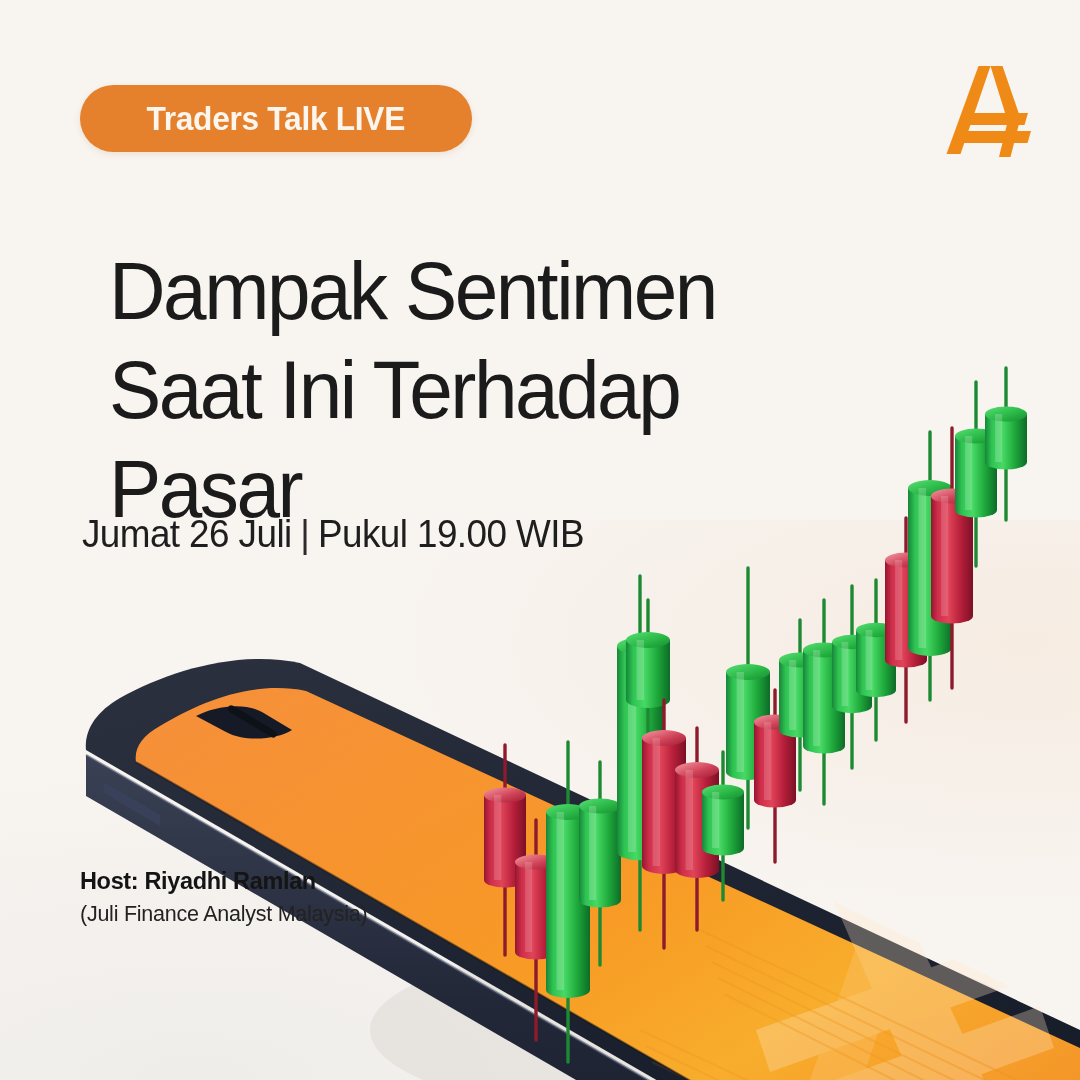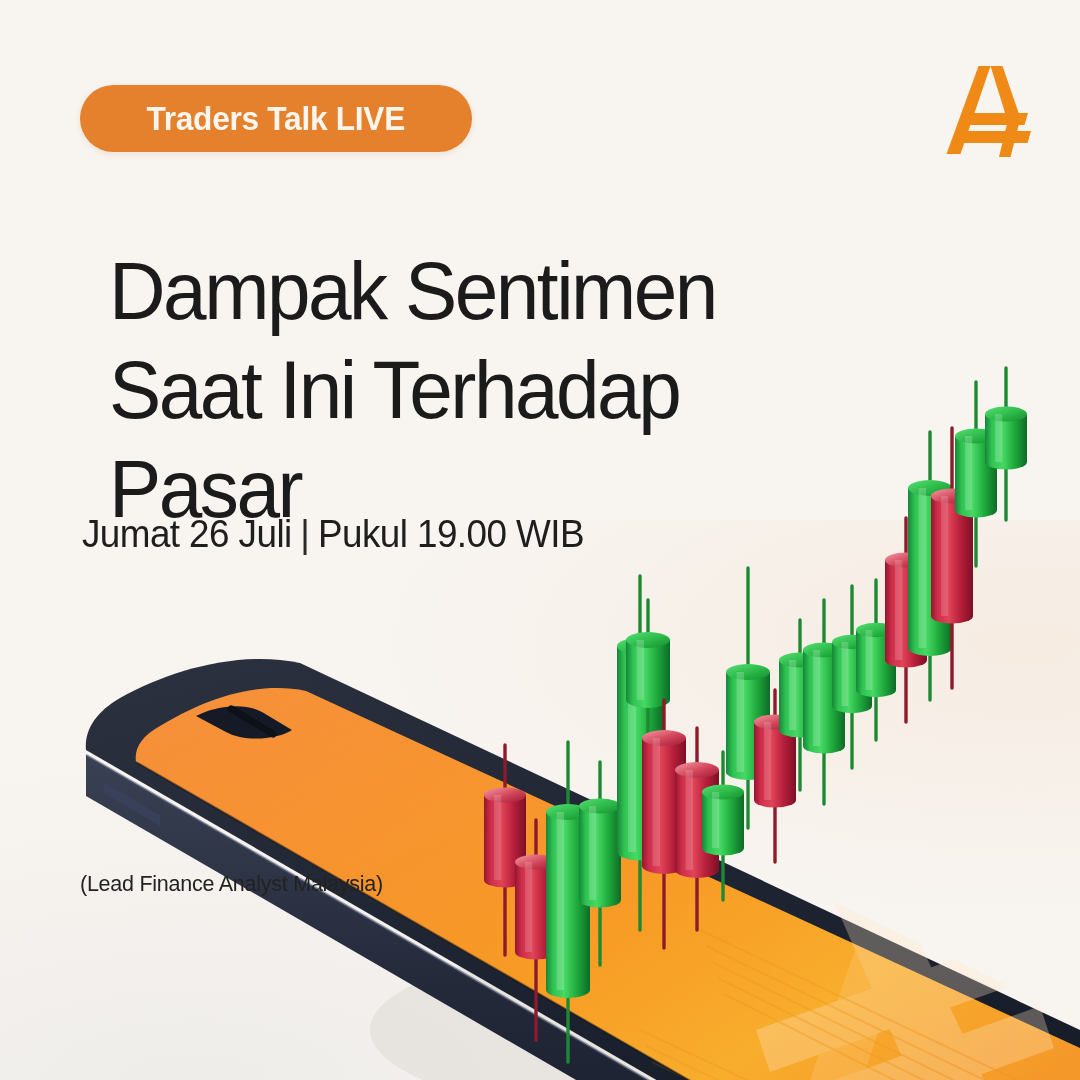--- a/index.html
+++ b/index.html
@@ -389,21 +389,22 @@
     <span class="ln">Saat Ini Terhadap</span>
     <span class="ln">Pasar</span>
   </h1>
 
   <div class="dateline">
     <span>Jumat 26 Juli</span><span class="sep">|</span><span>Pukul 19.00 WIB</span>
   </div>
 
   <div class="speakers">
     <div class="spk">
-      <div class="role">(Lead Finance Analyst Malaysia)</div>
+      <div class="name">Host: Riyadhi Ramlan</div>
+      <div class="role">(Juli Finance Analyst Malaysia)</div>
     </div>
   </div>
 
   <div class="logo">
     <svg width="96" height="104" viewBox="0 0 96 104" xmlns="http://www.w3.org/2000/svg">
       <g fill="#ef8a16">
 
         <path d="M40.5 8 L52.5 8 L22.5 96 L8.5 96 Z"></path>
 
         <path d="M52.5 8 L64.5 8 L84.5 66 L70.5 66 Z"></path>

